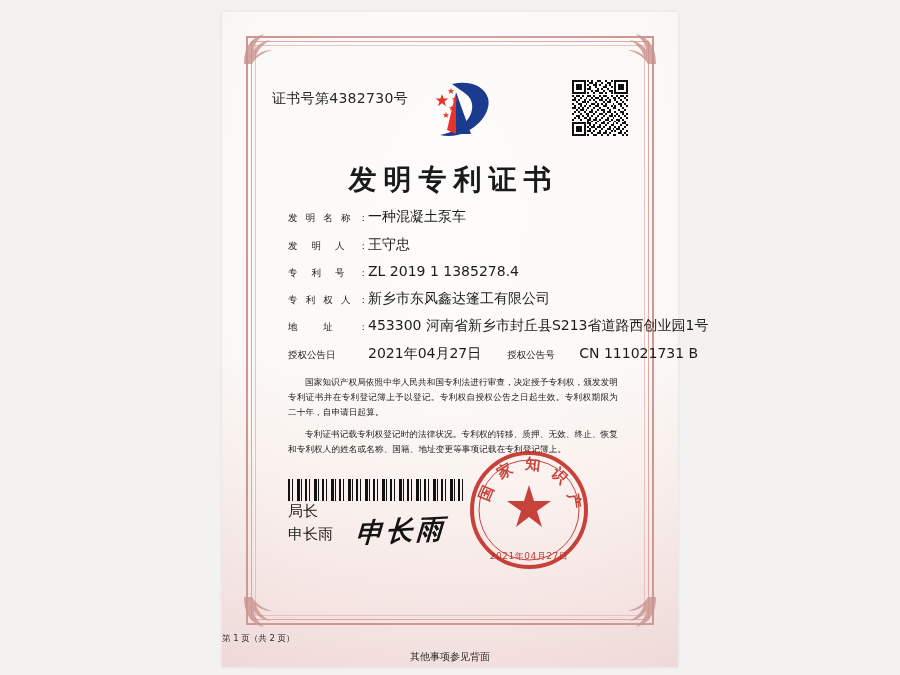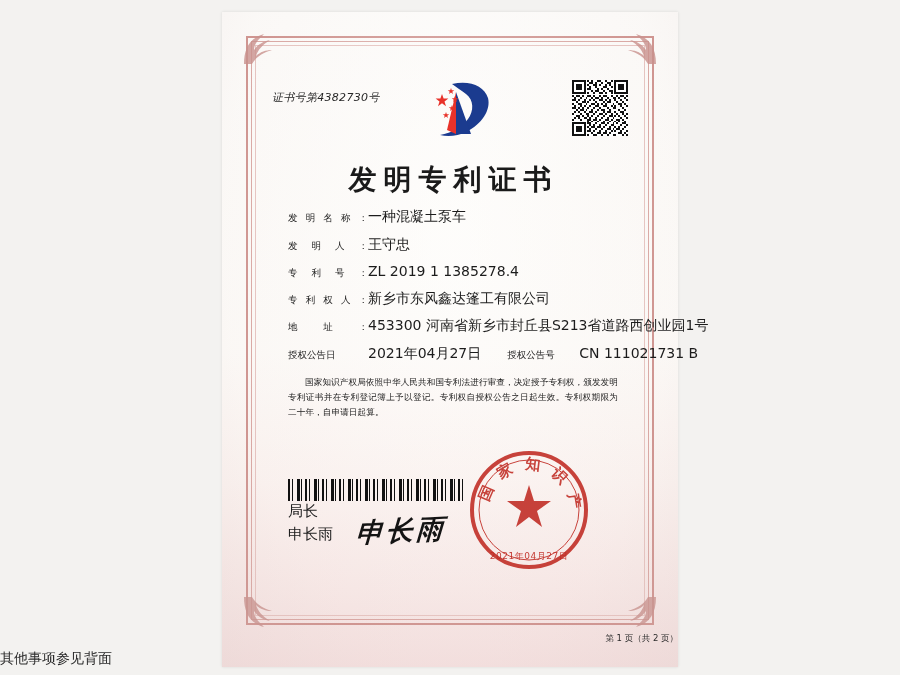--- a/index.html
+++ b/index.html
@@ -82,25 +82,24 @@
     right: 44px;
     bottom: 60px;
     z-index: 3;
   }
   
   .cert-no {
     position: absolute;
     left: 6px;
     top: 34px;
     font-family: "DejaVu Sans", sans-serif;
-    font-size: 11px;
+    font-size: 14px;
     color: #262626;
     letter-spacing: 0.3px;
     white-space: nowrap;
-    font-style: italic;
   }
   .emblem {
     position: absolute;
     left: 156px;
     top: 22px;
     width: 70px;
     height: 62px;
   }
   .qr {
     position: absolute;
@@ -230,33 +229,33 @@
     color: #c02a22;
     letter-spacing: 0.5px;
     opacity: 0.9;
   }
   
   .page-footer {
     position: absolute;
     left: 0;
     right: 0;
     bottom: 22px;
-    text-align: right;
+    text-align: left;
     font-size: 8.5px;
     color: #2a2a2a;
     z-index: 4;
     margin-top: 46px;
   }
   .outside-footer {
     position: absolute;
     left: 0;
     right: 0;
     top: 650px;
-    text-align: left;
-    font-size: 14px;
+    text-align: center;
+    font-size: 10px;
     color: #2a2a2a;
   }
 </style>
 </head>
 <body>
 
 <div id="page">
 
   <div class="sheet">
 
@@ -599,20 +598,21 @@
         </div>
 
         <div class="field">
           <div class="lbl">授权公告日</div>
           <div class="val">2021年04月27日</div>
           <div class="lbl2">授权公告号</div>
           <div class="val">CN 111021731 B</div>
         </div>
 
         <div class="para">国家知识产权局依照中华人民共和国专利法进行审查，决定授予专利权，颁发发明专利证书并在专利登记簿上予以登记。专利权自授权公告之日起生效。专利权期限为二十年，自申请日起算。</div>
+        <div class="para second">专利证书记载专利权登记时的法律状况。专利权的转移、质押、无效、终止、恢复和专利权人的姓名或名称、国籍、地址变更等事项记载在专利登记簿上。</div>
       </div>
 
       <div class="barcode"></div>
 
       <div class="sign-label">
         <div>局长</div>
         <div>申长雨</div>
       </div>
 
       <div class="sign-script">申长雨</div>

